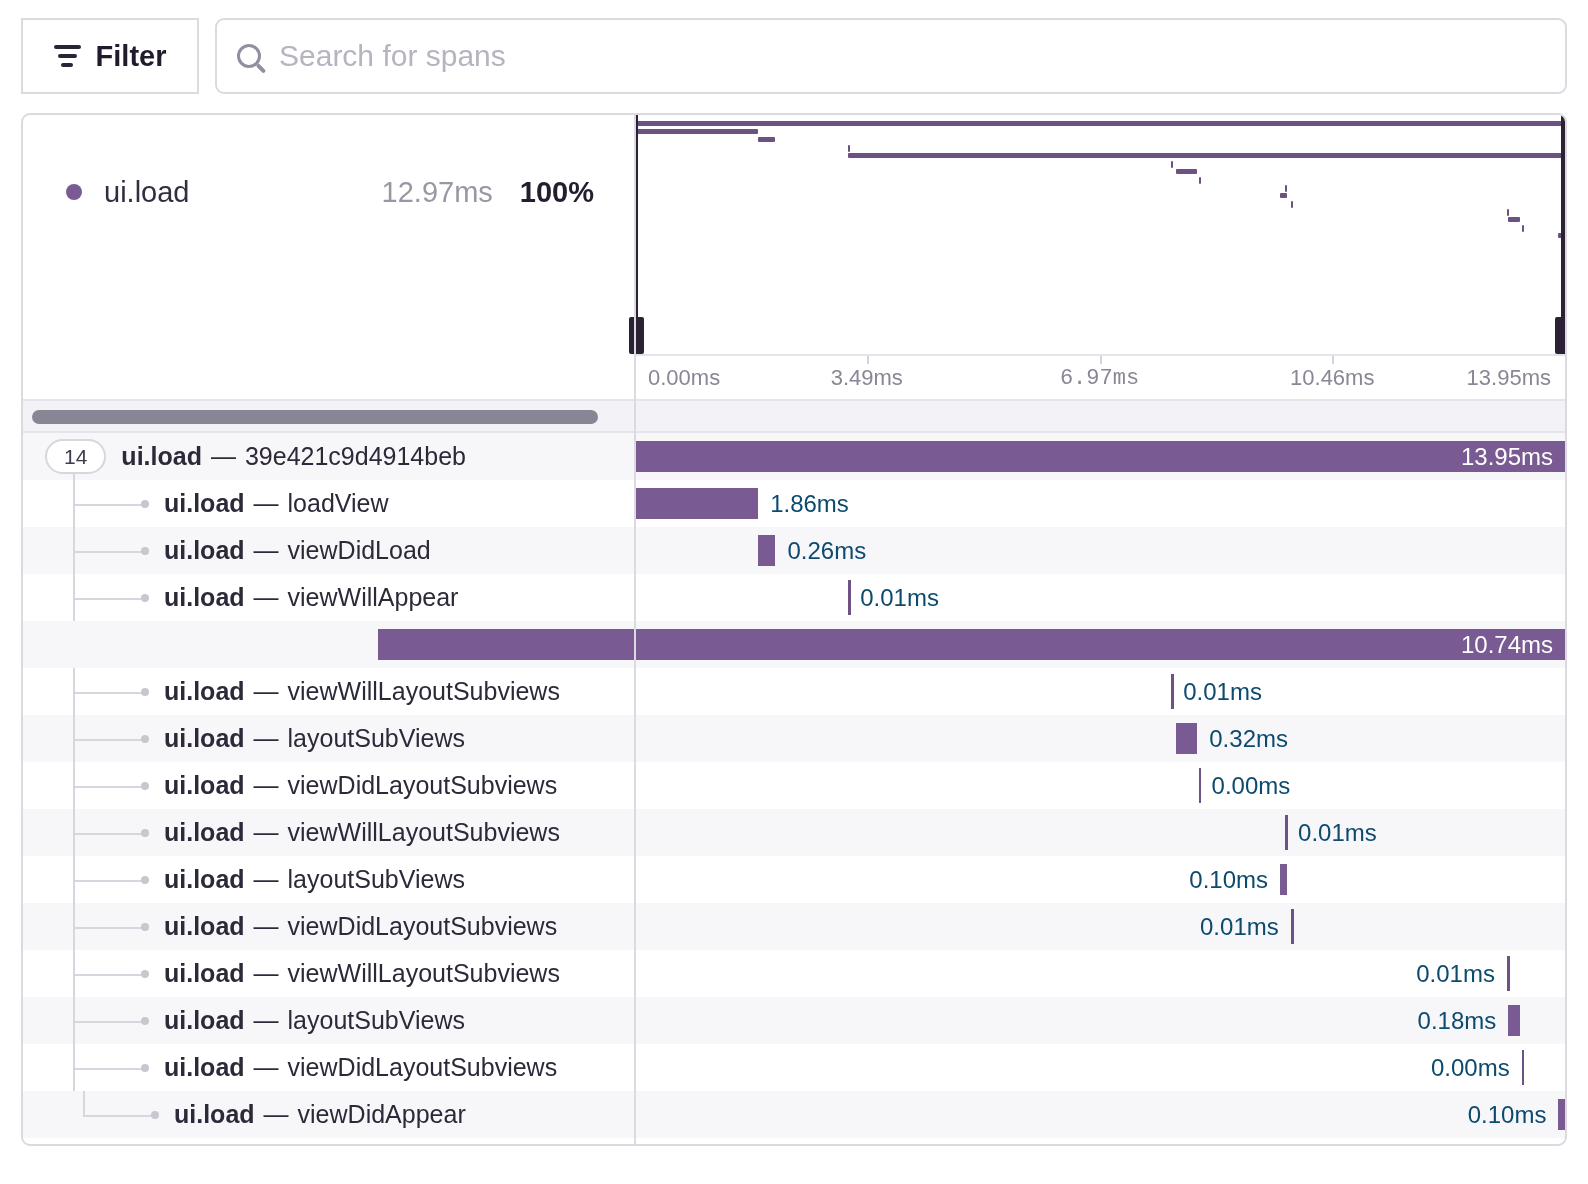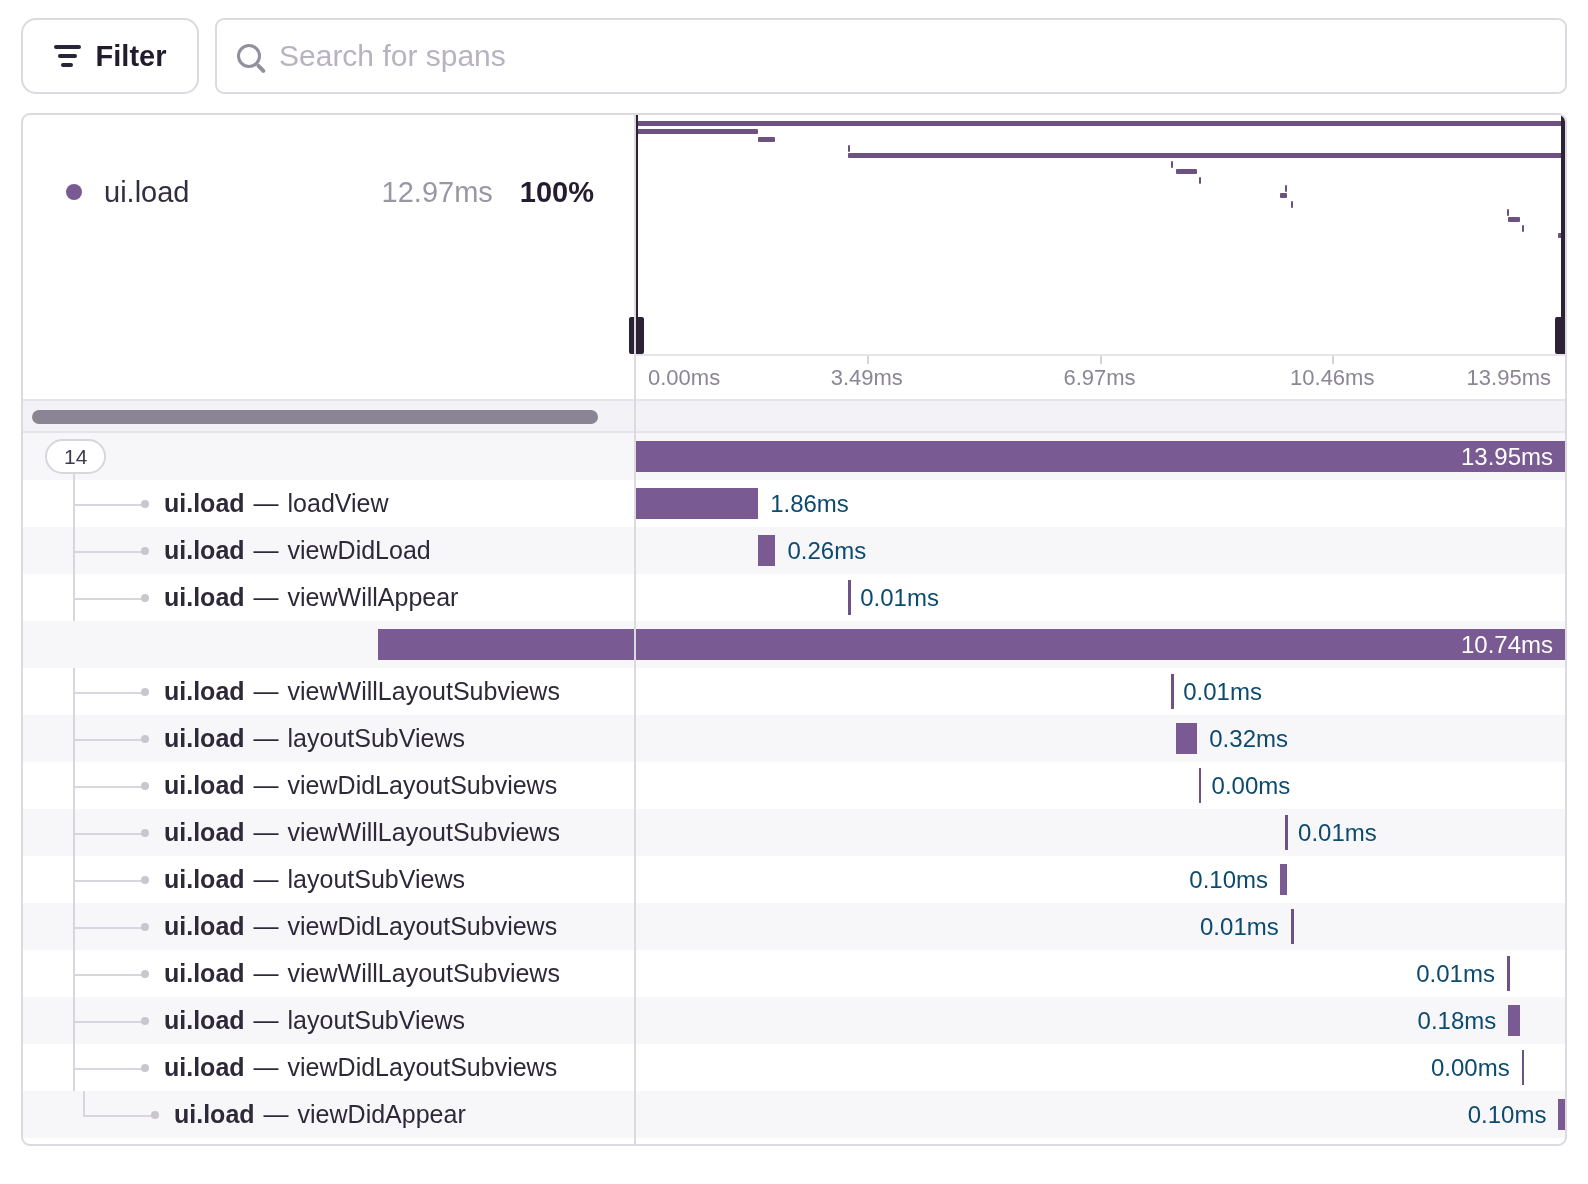--- a/index.html
+++ b/index.html
@@ -10,21 +10,21 @@
     font-family: "Liberation Sans", "DejaVu Sans", sans-serif;
     color: #2e2939;
     position: relative;
     overflow: hidden;
   }
 
   
   .toolbar { display: flex; gap: 16px; height: 76px; }
   .filter-btn {
     width: 178px; height: 76px;
-    border: 2px solid #dcd9e1; border-radius: 15px; background:#fff;
+    border: 2px solid #dcd9e1; border-radius: 0; background:#fff;
     display: flex; align-items: center; justify-content: center; gap: 15px;
     cursor: pointer;
   }
   .filter-icon { display: flex; flex-direction: column; align-items: center; gap: 5px; }
   .filter-icon i { display:block; height: 4px; background:#2a2438; border-radius:2px; }
   .filter-icon i:nth-child(1){ width: 27px; }
   .filter-icon i:nth-child(2){ width: 19px; }
   .filter-icon i:nth-child(3){ width: 12px; }
   .filter-label { font-size: 29px; font-weight: 700; color: #221b2e; }
 
@@ -79,21 +79,21 @@
   
   .axis-row { display:flex; height: 45px; flex:none; }
   .axis-spacer { width: 611px; flex:none; background:#fff; }
   .axis {
     flex:1; position:relative; border-top: 2px solid #e6e3ea; background:#fff;
     font-size: 22px; color:#8b8695;
   }
   .axis span { position:absolute; top: 50%; transform: translateY(-50%); white-space: nowrap; }
   .axis .p0 { left: 14px; }
   .axis .p1 { left: 25%; transform: translate(-50%,-50%); }
-  .axis .p2 { left: 50%; transform: translate(-50%,-50%); }
+  .axis .p2 { left: 50%; transform: translate(-50%,-50%); font-family: Liberation Mono, monospace; }
   .axis .p3 { left: 75%; transform: translate(-50%,-50%); }
   .axis .p4 { right: 14px; }
   .axis .tickmark { position:absolute; top:0; width:2px; height:8px; background:#d6d3db; transform:none; }
   .axis .t1 { left:25%; } .axis .t2 { left:50%; } .axis .t3 { left:75%; }
 
   
   .scroll-row {
     height: 34px; flex:none; background:#f3f2f6;
     border-top: 2px solid #e6e3ea; border-bottom: 2px solid #e6e3ea;
     position: relative;
@@ -204,20 +204,23 @@
   <div class="scroll-row">
     <div class="scroll-thumb"></div>
   </div>
 
   <div class="rows" id="rows">
   <div class="row alt root" style="background: rgb(247, 246, 249);">
     <div class="row-left">
       <span class="c-v"></span>
 
       <span class="badge">14</span>
+      <span class="rowtext">
+        <span class="op">ui.load</span><span class="sep">—</span><span class="nm">39e421c9d4914beb</span>
+      </span>
     </div>
     <div class="row-chart">
       <div class="bar" style="left: 0%; width: 100%; min-width: 5px; background: rgb(122, 90, 146);"></div>
       <span class="dur inside" style="right: 0%; margin-right: 12px;">13.95ms</span>
     </div>
   </div>
 
   <div class="row">
     <div class="row-left">
       <span class="c-v"></span>

